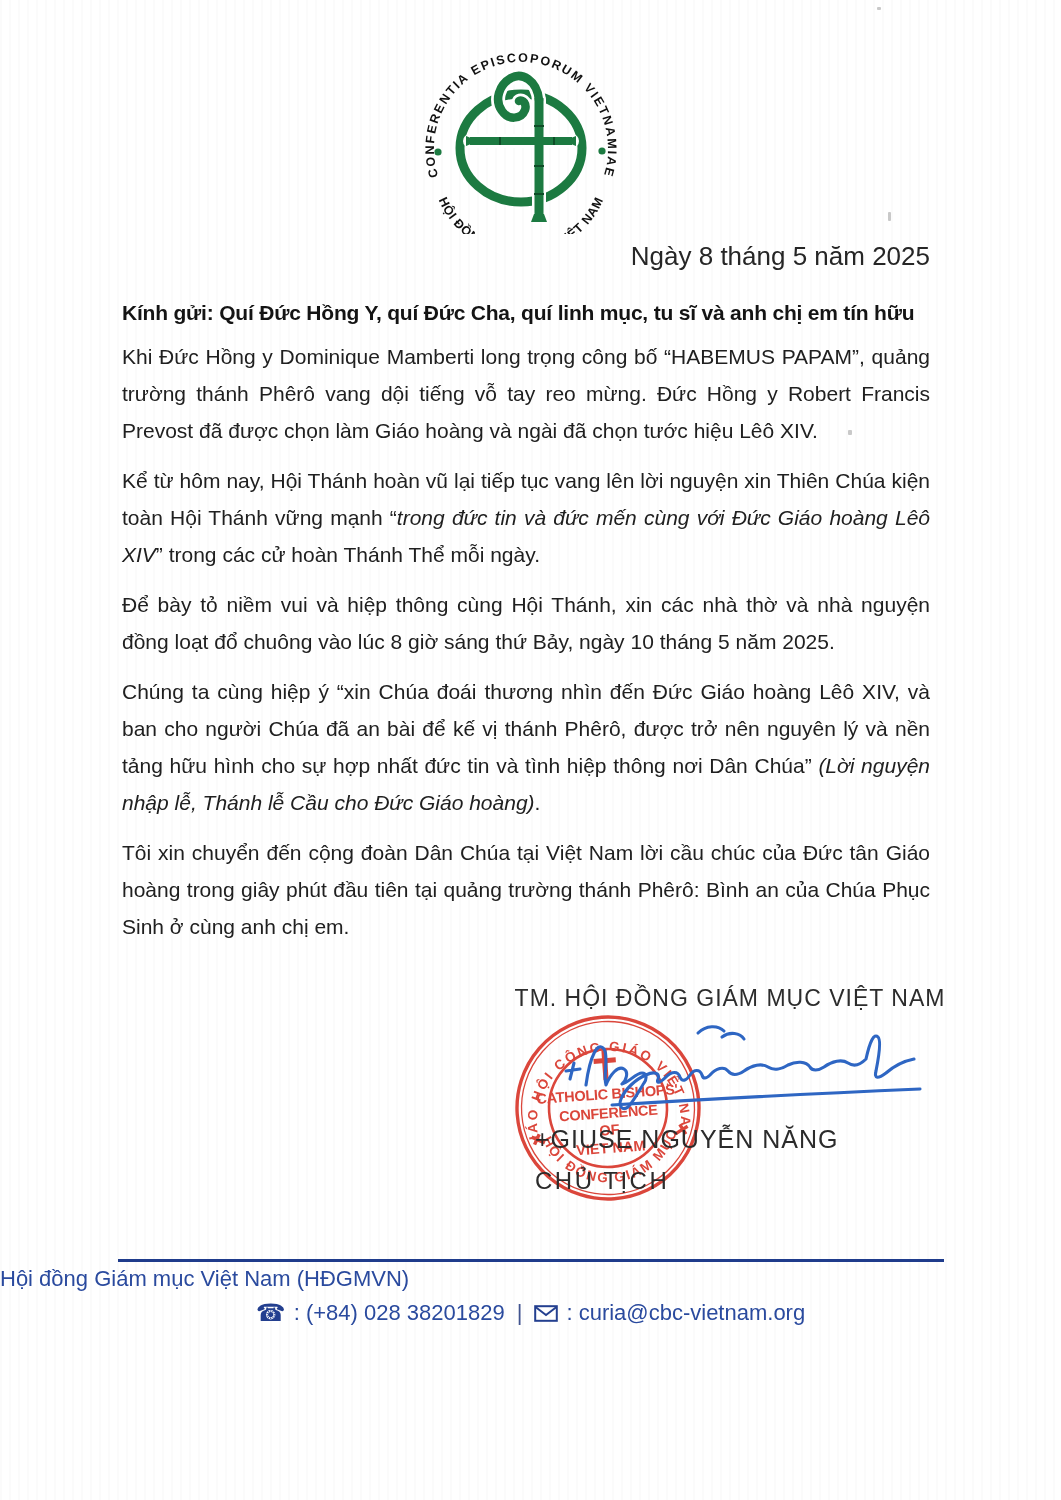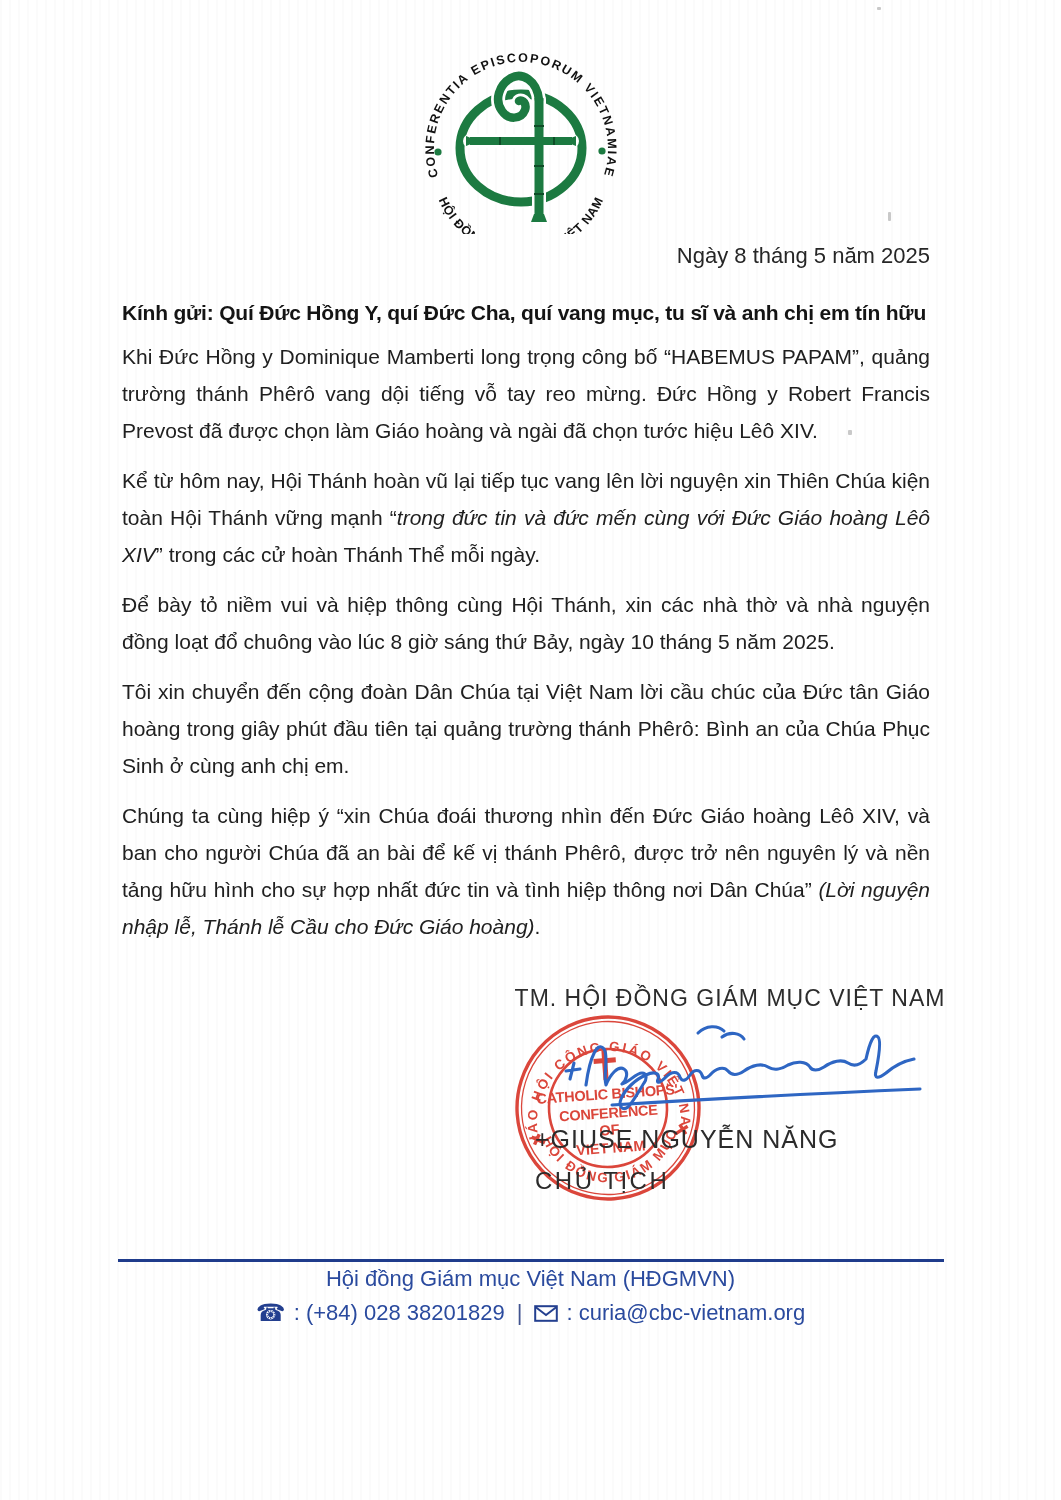--- a/index.html
+++ b/index.html
@@ -10,21 +10,21 @@
     background:#ffffff;
     background-image:repeating-linear-gradient(90deg, rgba(0,0,0,0.015) 0 2px, transparent 2px 9px);
     font-family:"Liberation Sans", sans-serif;
     color:#1f1f1f;
     overflow:hidden;
   }
   .logo-wrap{width:220px;height:196px;margin:38px 0 0 408px;}
   .date-line{
     margin:7px 131px 0 12px;
     text-align:right;
-    font-size:22px;line-height:30px;color:#262626;
+    font-size:26px;line-height:30px;color:#262626;
   }
   .salutation{
     margin:30px 0 0 122px;
     font-weight:bold;font-size:21px;letter-spacing:-0.2px;
     white-space:nowrap;color:#141414;
   }
   .body-text{margin:6px 131px 0 122px;}
   .body-text p{
     margin:13px 0 0 0;
     font-size:21px;line-height:37px;
@@ -43,21 +43,21 @@
     position:absolute;left:535px;top:142px;width:400px;z-index:3;
     text-align:left;font-size:25px;letter-spacing:1px;color:#2b2b2b;white-space:nowrap;
   }
   .signer-title{
     position:absolute;left:535px;top:184px;width:400px;z-index:3;
     text-align:left;font-size:24px;letter-spacing:2.5px;color:#2b2b2b;
   }
   .footer{margin-top:14px;}
   .footer-rule{border-top:3px solid #1f3c8c;margin:0 117px 0 118px;}
   .footer-line{
-    text-align:center;font-size:22px;line-height:34px;color:#2a4a9e;
+    text-align:left;font-size:22px;line-height:34px;color:#2a4a9e;
   }
   .footer-line:first-of-type{margin-top:8px;}
   .contact-row{display:flex;justify-content:center;align-items:center;gap:8px;}
   .phone-glyph{font-size:24px;line-height:24px;color:#233f8f;}
   .sep{color:#41548f;padding:0 4px;font-size:22px;}
   .speck{position:absolute;background:#c9c9c9;border-radius:1px;}
 </style>
 </head>
 <body>
 
@@ -103,28 +103,28 @@
           <path d="M126,128 L136,128"></path>
           <path d="M126,156 L136,156"></path>
         <path d="M92,99 L92,107"></path>
           <path d="M146,99 L146,107"></path>
       </g>
     </svg>
   </div>
 
   <div class="date-line">Ngày 8 tháng 5 năm 2025</div>
 
-  <div class="salutation">Kính gửi: Quí Đức Hồng Y, quí Đức Cha, quí vang mục, tu sĩ và anh chị em tín hữu</div>
+  <div class="salutation">Kính gửi: Quí Đức Hồng Y, quí Đức Cha, quí linh mục, tu sĩ và anh chị em tín hữu</div>
 
   <div class="body-text">
     <p>Khi Đức Hồng y Dominique Mamberti long trọng công bố “HABEMUS PAPAM”, quảng trường thánh Phêrô vang dội tiếng vỗ tay reo mừng. Đức Hồng y Robert Francis Prevost đã được chọn làm Giáo hoàng và ngài đã chọn tước hiệu Lêô XIV.</p>
     <p><span>Kể từ hôm nay, Hội Thánh hoàn vũ lại tiếp tục vang lên lời nguyện xin Thiên Chúa kiện toàn Hội Thánh vững mạnh “</span><em>trong đức tin và đức mến cùng với Đức Giáo hoàng  Lêô XIV</em><span>” trong các cử hoàn Thánh Thể mỗi ngày.</span></p>
     <p>Để bày tỏ niềm vui và hiệp thông cùng Hội Thánh, xin các nhà thờ và nhà nguyện đồng loạt đổ chuông vào lúc 8 giờ sáng thứ Bảy, ngày 10 tháng 5 năm 2025.</p>
+    <p><span>Chúng ta cùng hiệp ý “xin Chúa đoái thương nhìn đến Đức Giáo hoàng Lêô XIV, và ban cho người Chúa đã an bài để kế vị thánh Phêrô, được trở nên nguyên lý và nền tảng hữu hình cho sự hợp nhất đức tin và tình hiệp thông nơi Dân Chúa” </span><em>(Lời nguyện nhập lễ, Thánh lễ Cầu cho Đức Giáo hoàng)</em><span>.</span></p>
     <p>Tôi xin chuyển đến cộng đoàn Dân Chúa tại Việt Nam lời cầu chúc của Đức tân Giáo hoàng trong giây phút đầu tiên tại quảng trường thánh Phêrô: Bình an của Chúa Phục Sinh ở cùng anh chị em.</p>
-    <p><span>Chúng ta cùng hiệp ý “xin Chúa đoái thương nhìn đến Đức Giáo hoàng Lêô XIV, và ban cho người Chúa đã an bài để kế vị thánh Phêrô, được trở nên nguyên lý và nền tảng hữu hình cho sự hợp nhất đức tin và tình hiệp thông nơi Dân Chúa” </span><em>(Lời nguyện nhập lễ, Thánh lễ Cầu cho Đức Giáo hoàng)</em><span>.</span></p>
   </div>
 
   <div class="sig-block">
     <div class="tm-line">TM. HỘI ĐỒNG GIÁM MỤC VIỆT NAM</div>
 
     <div class="stamp-wrap">
       <svg viewBox="0 0 190 190" width="190" height="190">
         <defs>
           <path id="stampTopArc" d="M 24,122 A 72 72 0 1 1 166,122" fill="none"></path>
           <path id="stampBottomArc" d="M 26,118 A 72 72 0 0 0 164,118" fill="none"></path>

